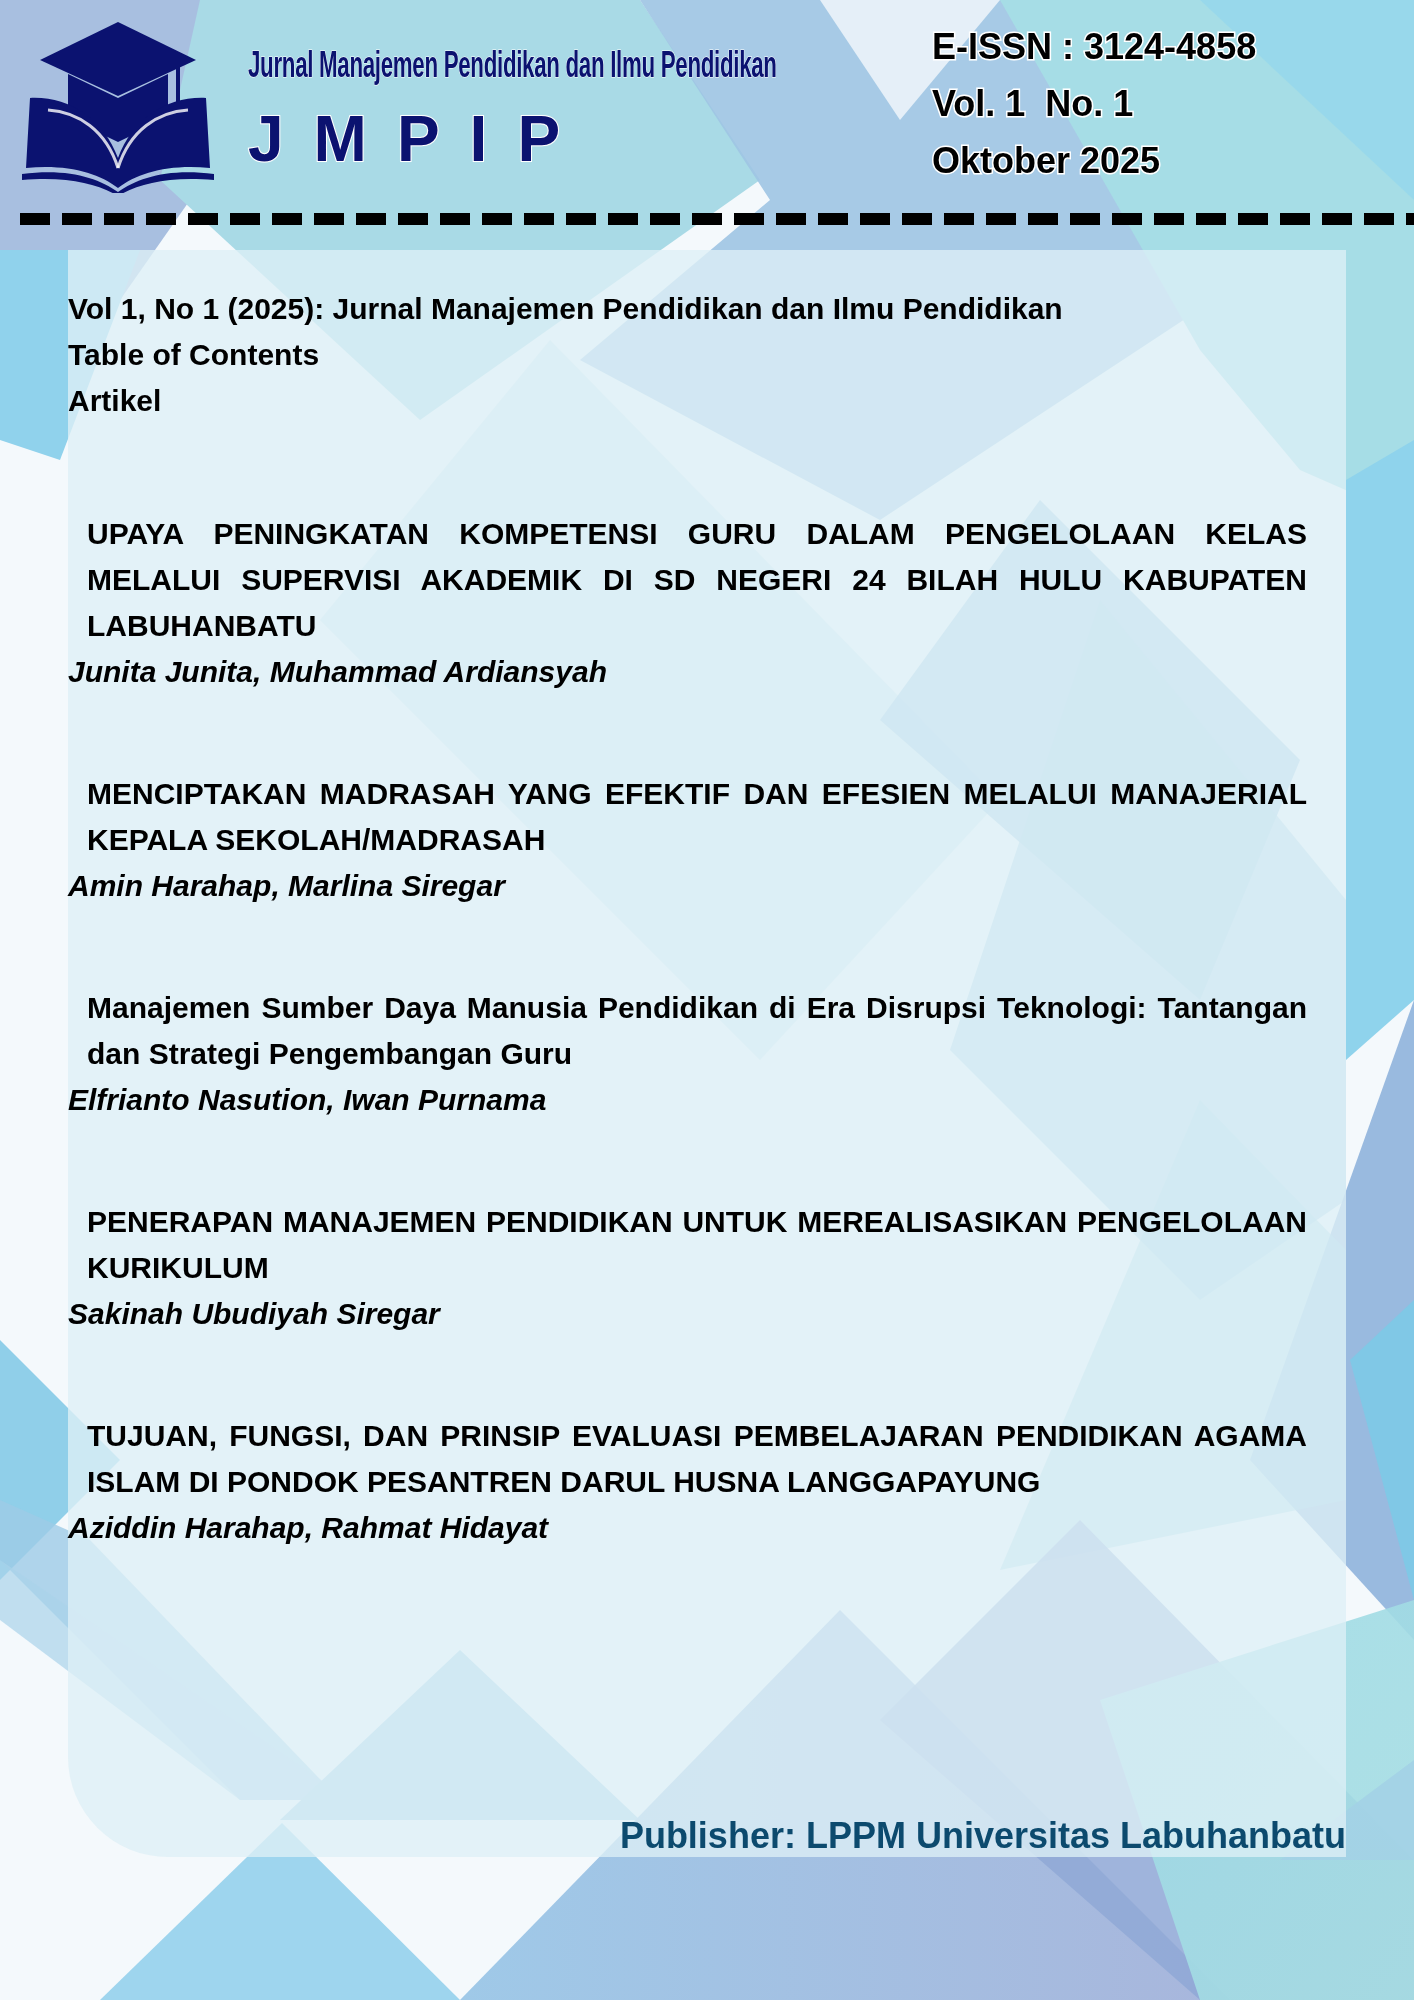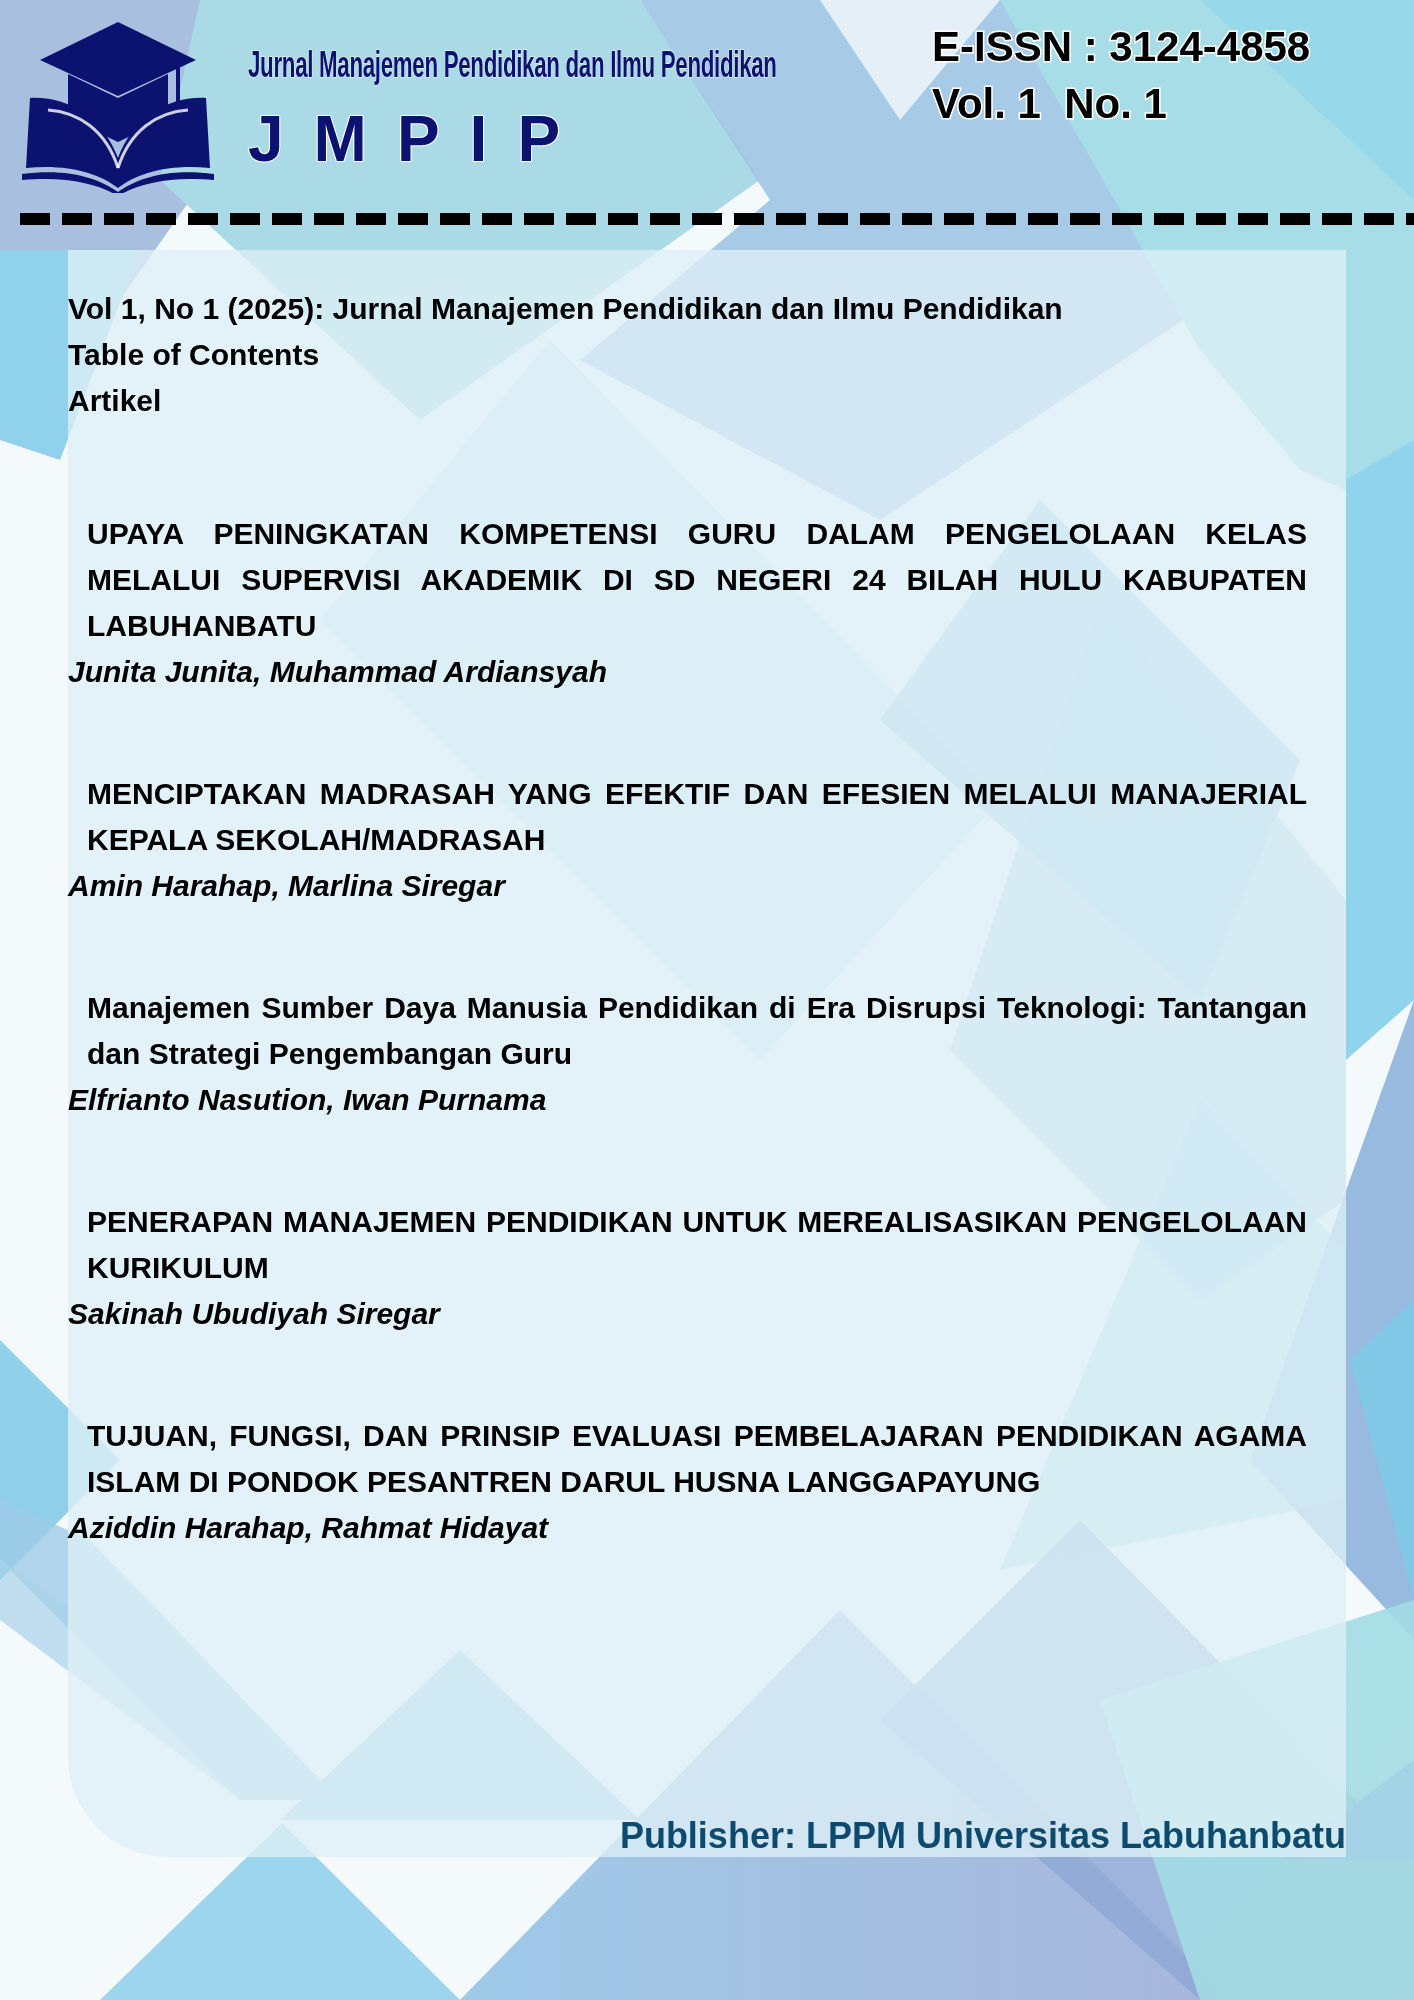--- a/index.html
+++ b/index.html
@@ -3,21 +3,21 @@
 <meta charset="utf-8">
 <style>
   html, body { margin: 0; padding: 0; }
   body { width: 1414px; height: 2000px; position: relative; overflow: hidden; font-family: "Liberation Sans", sans-serif; background: #eaf5fa; }
   .bg { position: absolute; inset: 0; overflow: hidden; }
   .panel { position: absolute; left: 68px; top: 250px; width: 1278px; height: 1607px; background: rgba(222, 240, 246, 0.78); border-bottom-left-radius: 100px; }
   .header { position: absolute; left: 0; top: 0; width: 1248px; height: 230px; }
   .logo { position: absolute; left: 18px; top: 18px; width: 200px; height: 175px; }
   .journal-name { position: absolute; left: 248px; top: 44px; font-family: "Liberation Sans", sans-serif; font-weight: bold; color: #0b1270; font-size: 36px; transform: scaleX(0.62); transform-origin: left top; white-space: nowrap; letter-spacing: -0.5px; -webkit-text-stroke: 1px #fff; paint-order: stroke fill; }
   .acronym { position: absolute; left: 248px; top: 102px; font-weight: bold; color: #0b1270; font-size: 64px; letter-spacing: 30px; -webkit-text-stroke: 2px #fff; paint-order: stroke fill; text-shadow: 0 0 2px #fff; }
-  .issn { position: absolute; left: 932px; top: 18px; font-weight: bold; color: #000; font-size: 42px; line-height: 57px; -webkit-text-stroke: 3px #fff; paint-order: stroke fill; }
+  .issn { position: absolute; left: 932px; top: 18px; font-weight: bold; color: #000; font-size: 36px; line-height: 57px; -webkit-text-stroke: 3px #fff; paint-order: stroke fill; }
   .issn div { white-space: pre; }
   .dashes { position: absolute; left: 20px; top: 213px; width: 1394px; height: 12px; background: repeating-linear-gradient(to right, #000 0 30px, transparent 30px 42px); }
   .content { position: absolute; left: 68px; top: 286px; width: 1239px; color: #000; }
   .meta-line { font-weight: bold; font-size: 30px; line-height: 46px; }
   .articles { margin-top: 87px; }
   .article { margin-bottom: 76px; }
   .article-title { font-weight: bold; font-size: 30px; line-height: 46px; text-align: justify; text-align-last: left; padding-left: 19px; }
   .article-authors { font-weight: bold; font-style: italic; font-size: 30px; line-height: 46px; }
   .publisher { position: absolute; right: 68px; top: 1815px; font-weight: bold; font-size: 36px; color: #0c4a6e; text-align: right; }
 </style>
@@ -86,20 +86,21 @@
       <path d="M30,92 C60,94 88,112 100,150" stroke="#ffffff" stroke-width="3" fill="none" opacity="0.8"></path>
       <path d="M170,92 C140,94 112,112 100,150" stroke="#ffffff" stroke-width="3" fill="none" opacity="0.8"></path>
       <path d="M4,156 C50,150 80,160 100,174 C120,160 150,150 196,156 L196,162 C150,158 120,166 100,178 C80,166 50,158 4,162 Z" fill="#0b1270"></path>
     </svg>
   </div>
   <div class="journal-name">Jurnal Manajemen Pendidikan dan Ilmu Pendidikan</div>
   <div class="acronym">JMPIP</div>
   <div class="issn">
     <div>E-ISSN : 3124-4858</div>
     <div>Vol. 1  No. 1</div>
+    <div>Oktober 2025</div>
   </div>
   <div class="dashes"></div>
 </div>
 
 <div class="content">
   <div class="meta-line">Vol 1, No 1 (2025): Jurnal Manajemen Pendidikan dan Ilmu Pendidikan</div>
   <div class="meta-line">Table of Contents</div>
   <div class="meta-line">Artikel</div>
 
   <div class="articles">

